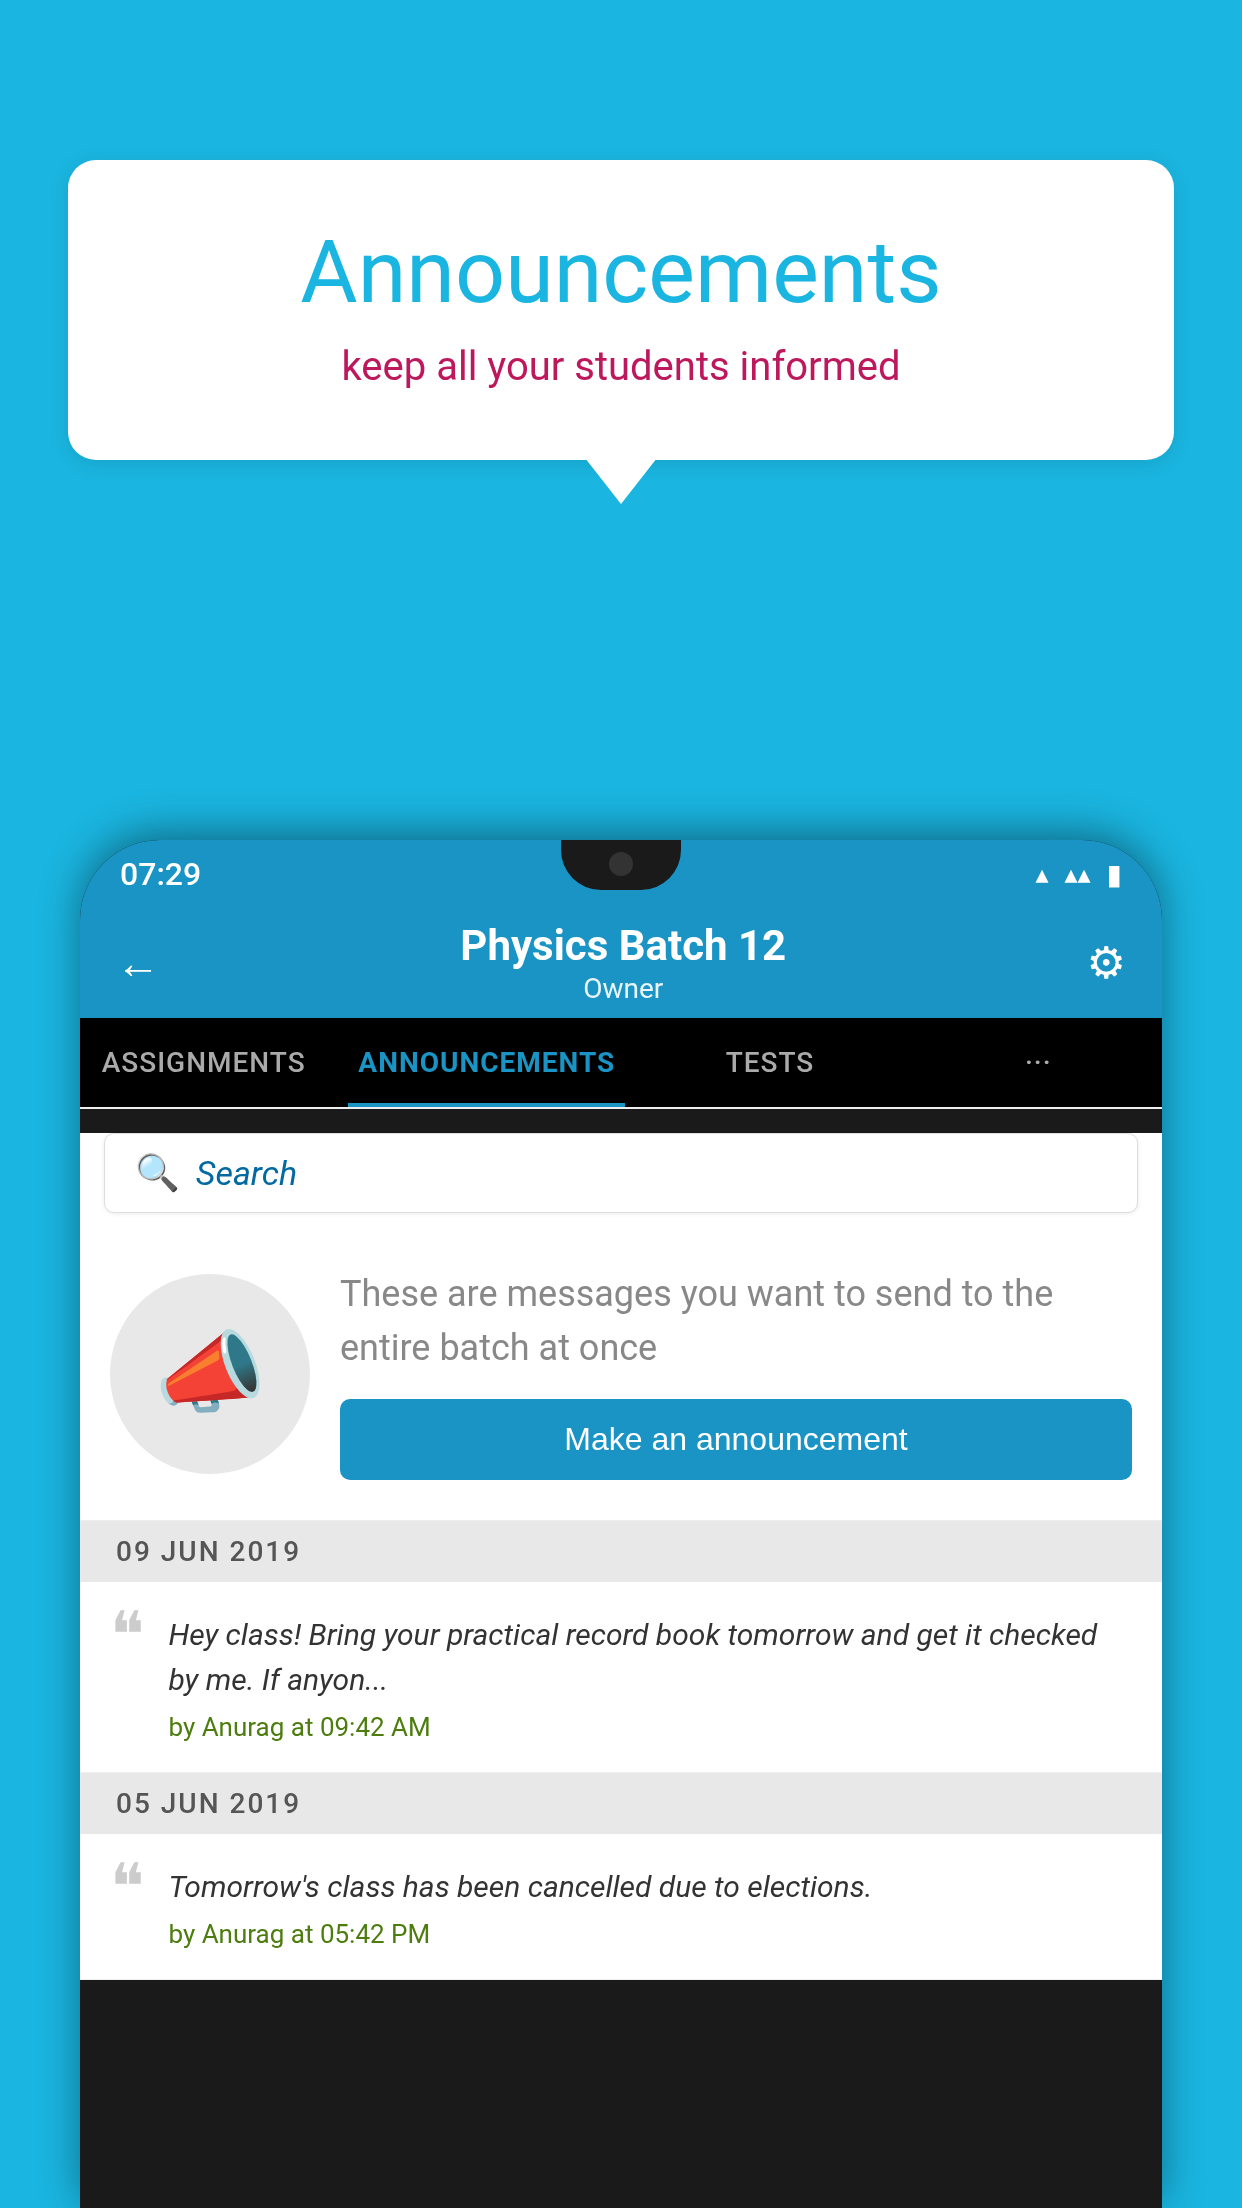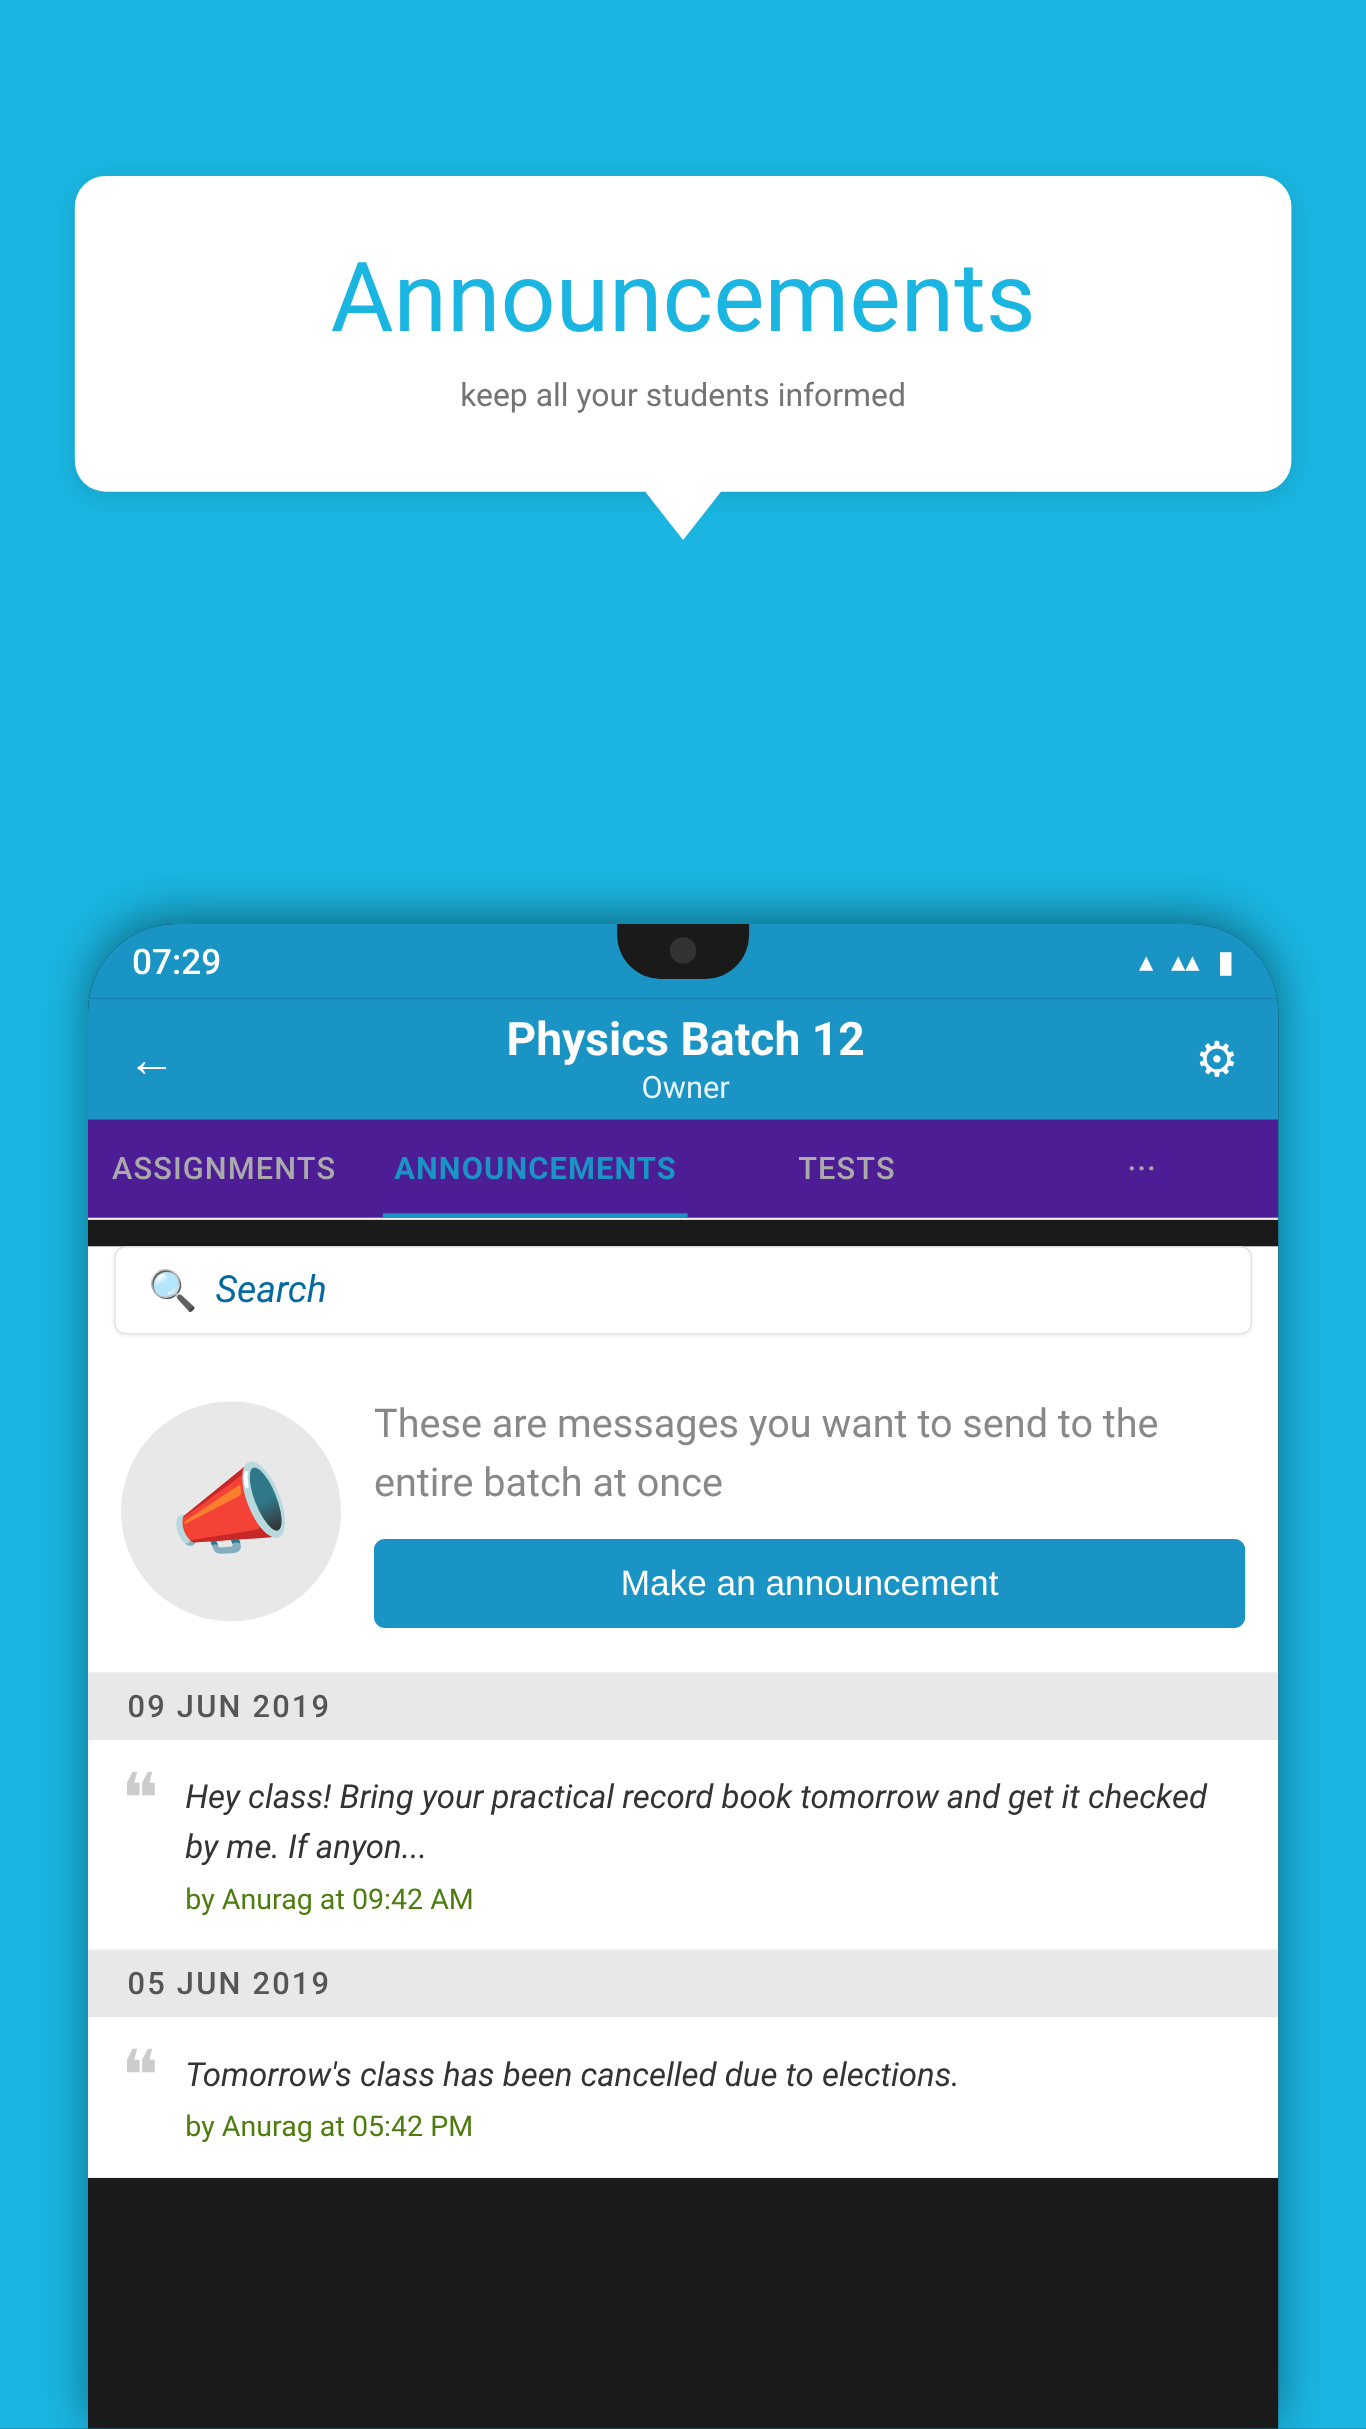--- a/index.html
+++ b/index.html
@@ -43,22 +43,22 @@
     }
 
     .bubble-title {
       font-size: 88px;
       color: #1ab5e0;
       font-weight: 400;
       margin-bottom: 20px;
     }
 
     .bubble-subtitle {
-      font-size: 29px;
-      color: #737373;
+      font-size: 40px;
+      color: #be185d;
       font-weight: 400;
     }
 
     
     .phone-mockup {
       position: absolute;
       top: 840px;
       left: 80px;
       right: 80px;
       bottom: 0;
@@ -145,21 +145,21 @@
       margin-top: 2px;
     }
 
     .gear-icon {
       color: white;
       font-size: 44px;
     }
 
     
     .tabs {
-      background: #4c1d95;
+      background: #000000;
       display: flex;
       border-bottom: 2px solid #eee;
       gap: 21px;
     }
 
     .tab {
       flex: 1;
       text-align: center;
       padding: 28px 10px;
       font-size: 28px;

